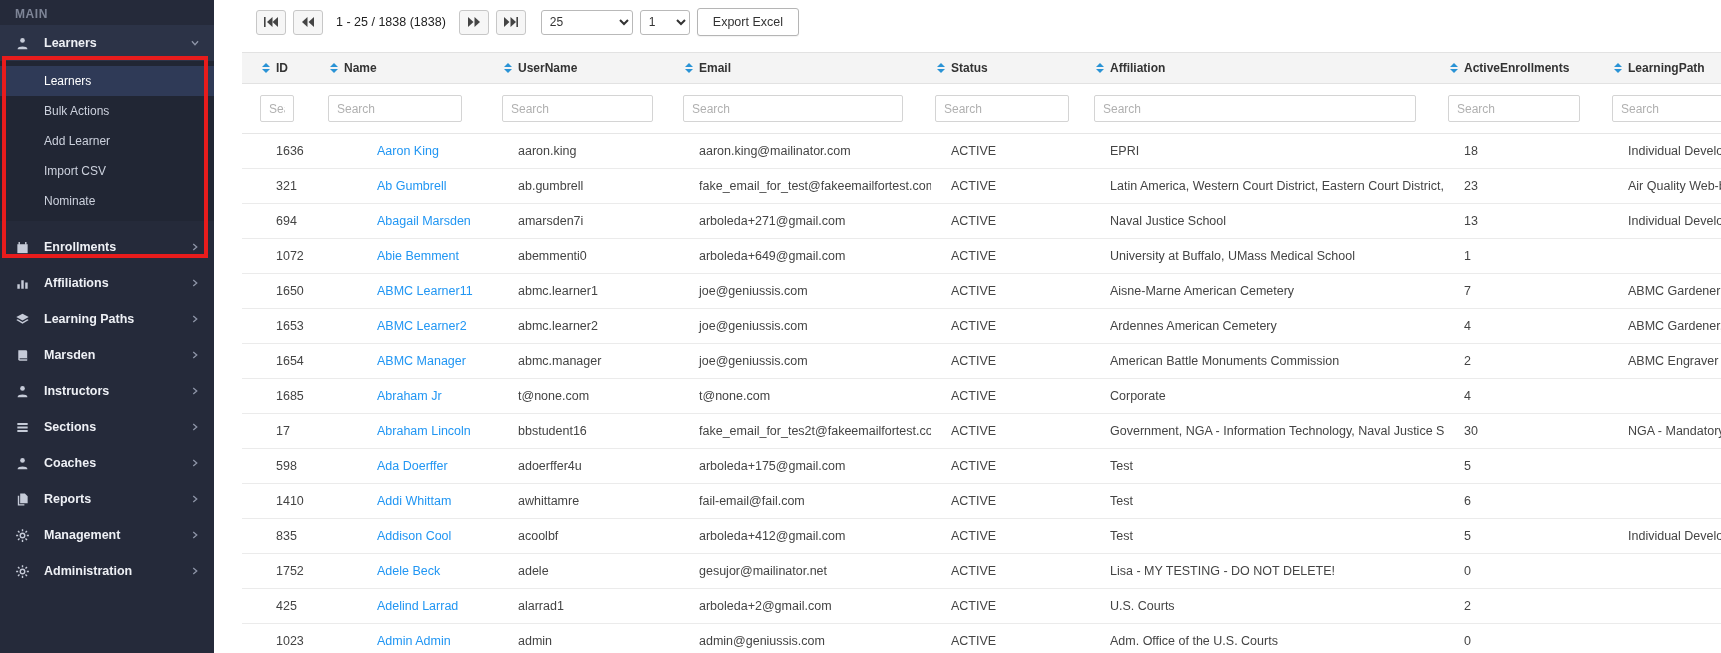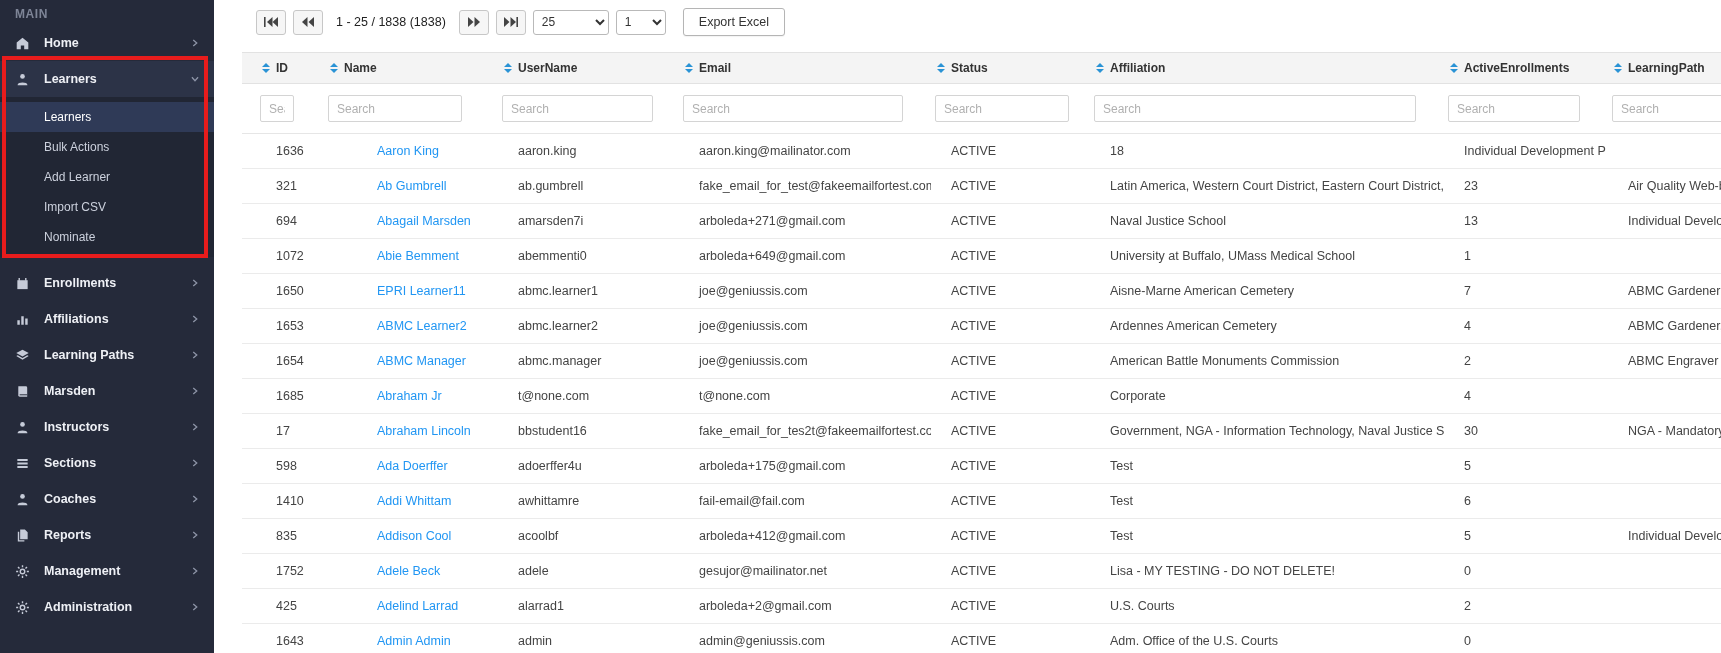--- a/index.html
+++ b/index.html
@@ -62,24 +62,24 @@
     background: #f6f6f6; border: 1px solid #c7c7c7; border-radius: 3px;
     cursor: pointer;
   }
   .pager-btn svg { display: block; }
   .page-info { font-size: 12.5px; color: #222; margin: 0 6px; white-space: nowrap; }
   select {
     height: 25px; border: 1px solid #b9b9b9; border-radius: 3px;
     font-size: 12px; padding: 0 4px; background: #fff;
     font-family: "Liberation Sans", sans-serif; color: #333;
   }
-  .page-size { width: 76px; }
+  .page-size { width: 92px; margin-left: 8px; }
   .page-num { width: 50px; }
   .export-btn {
-    height: 28px; padding: 0 15px; margin-left: 10px;
+    height: 28px; padding: 0 15px; margin-left: 0;
     background: #fff; border: 1px solid #b5b5b5; border-radius: 3px;
     font-size: 12.5px; color: #333; cursor: pointer;
     font-family: "Liberation Sans", sans-serif;
     box-shadow: 0 1px 1px rgba(0,0,0,.05);
   }
 
   
   .table-wrap { overflow: hidden; margin-top: 8px; }
   .grid {
     display: grid;
@@ -125,29 +125,20 @@
     white-space: nowrap; overflow: hidden;
   }
   .name-link { color: var(--accent, #2196f3); cursor: pointer; margin-left: 33px; }
 </style>
 </head>
 <body>
 
 <aside class="sidebar">
   <div class="side-label">MAIN</div>
 
-  <div class="nav-item">
-    <svg class="mi" viewBox="0 0 16 16">
-        <path fill="#c6cbd8" d="M8 1.8 14.2 7v7H9.8v-4H6.2v4H1.8V7z"></path>
-      </svg>
-    <span class="lbl">Home</span>
-    <svg class="chev" viewBox="0 0 16 16">
-        <polyline points="6,4.5 10,8 6,11.5" fill="none" stroke="#8d94a7" stroke-width="1.5"></polyline>
-      </svg>
-  </div>
 
   <div class="nav-item active-parent">
     <svg class="mi" viewBox="0 0 16 16">
         <g fill="#c6cbd8">
           <circle cx="8" cy="4.7" r="2.5"></circle>
           <path d="M2.8 13.8c0-3.4 10.4-3.4 10.4 0v.2H2.8z"></path>
         </g>
       </svg>
     <span class="lbl">Learners</span>
     <svg class="chev" viewBox="0 0 16 16">
@@ -404,20 +395,21 @@
         <div class="search-cell"><input placeholder="Search" style=""></div>
         <div class="search-cell"><input placeholder="Search" style=""></div>
       </div>
     <div id="tbody">
         <div class="grid tr">
           <div class="td">1636</div>
           <div class="td"><span class="name-link">Aaron King</span></div>
           <div class="td">aaron.king</div>
           <div class="td">aaron.king@mailinator.com</div>
           <div class="td">ACTIVE</div>
+          <div class="td">EPRI</div>
           <div class="td">18</div>
           <div class="td">Individual Development P</div>
         </div>
         <div class="grid tr">
           <div class="td">321</div>
           <div class="td"><span class="name-link">Ab Gumbrell</span></div>
           <div class="td">ab.gumbrell</div>
           <div class="td">fake_email_for_test@fakeemailfortest.com</div>
           <div class="td">ACTIVE</div>
           <div class="td">Latin America, Western Court District, Eastern Court District, Test</div>
@@ -439,21 +431,21 @@
           <div class="td"><span class="name-link">Abie Bemment</span></div>
           <div class="td">abemmenti0</div>
           <div class="td">arboleda+649@gmail.com</div>
           <div class="td">ACTIVE</div>
           <div class="td">University at Buffalo, UMass Medical School</div>
           <div class="td">1</div>
           <div class="td"></div>
         </div>
         <div class="grid tr">
           <div class="td">1650</div>
-          <div class="td"><span class="name-link">EPRI Learner11</span></div>
+          <div class="td"><span class="name-link">ABMC Learner11</span></div>
           <div class="td">abmc.learner1</div>
           <div class="td">joe@geniussis.com</div>
           <div class="td">ACTIVE</div>
           <div class="td">Aisne-Marne American Cemetery</div>
           <div class="td">7</div>
           <div class="td">ABMC Gardener</div>
         </div>
         <div class="grid tr">
           <div class="td">1653</div>
           <div class="td"><span class="name-link">ABMC Learner2</span></div>
@@ -538,21 +530,21 @@
           <div class="td">425</div>
           <div class="td"><span class="name-link">Adelind Larrad</span></div>
           <div class="td">alarrad1</div>
           <div class="td">arboleda+2@gmail.com</div>
           <div class="td">ACTIVE</div>
           <div class="td">U.S. Courts</div>
           <div class="td">2</div>
           <div class="td"></div>
         </div>
         <div class="grid tr">
-          <div class="td">1643</div>
+          <div class="td">1023</div>
           <div class="td"><span class="name-link">Admin Admin</span></div>
           <div class="td">admin</div>
           <div class="td">admin@geniussis.com</div>
           <div class="td">ACTIVE</div>
           <div class="td">Adm. Office of the U.S. Courts</div>
           <div class="td">0</div>
           <div class="td"></div>
         </div>
       </div>
   </div>

